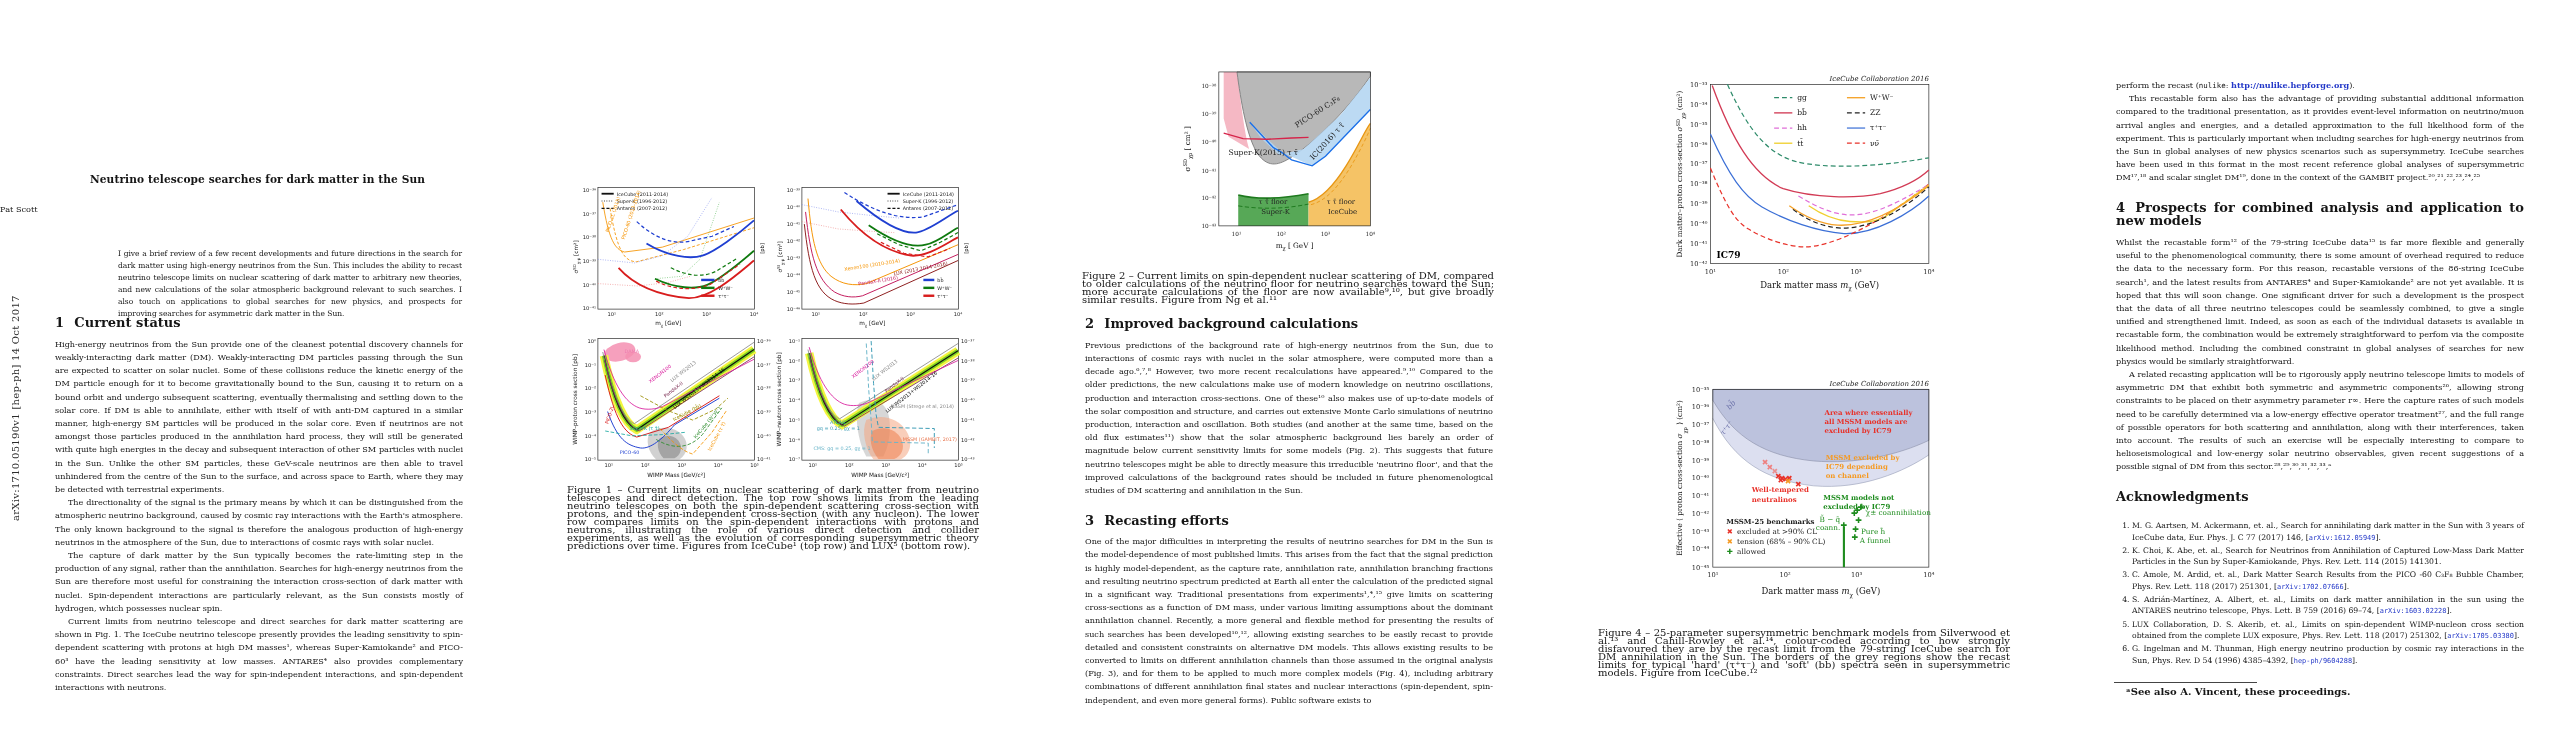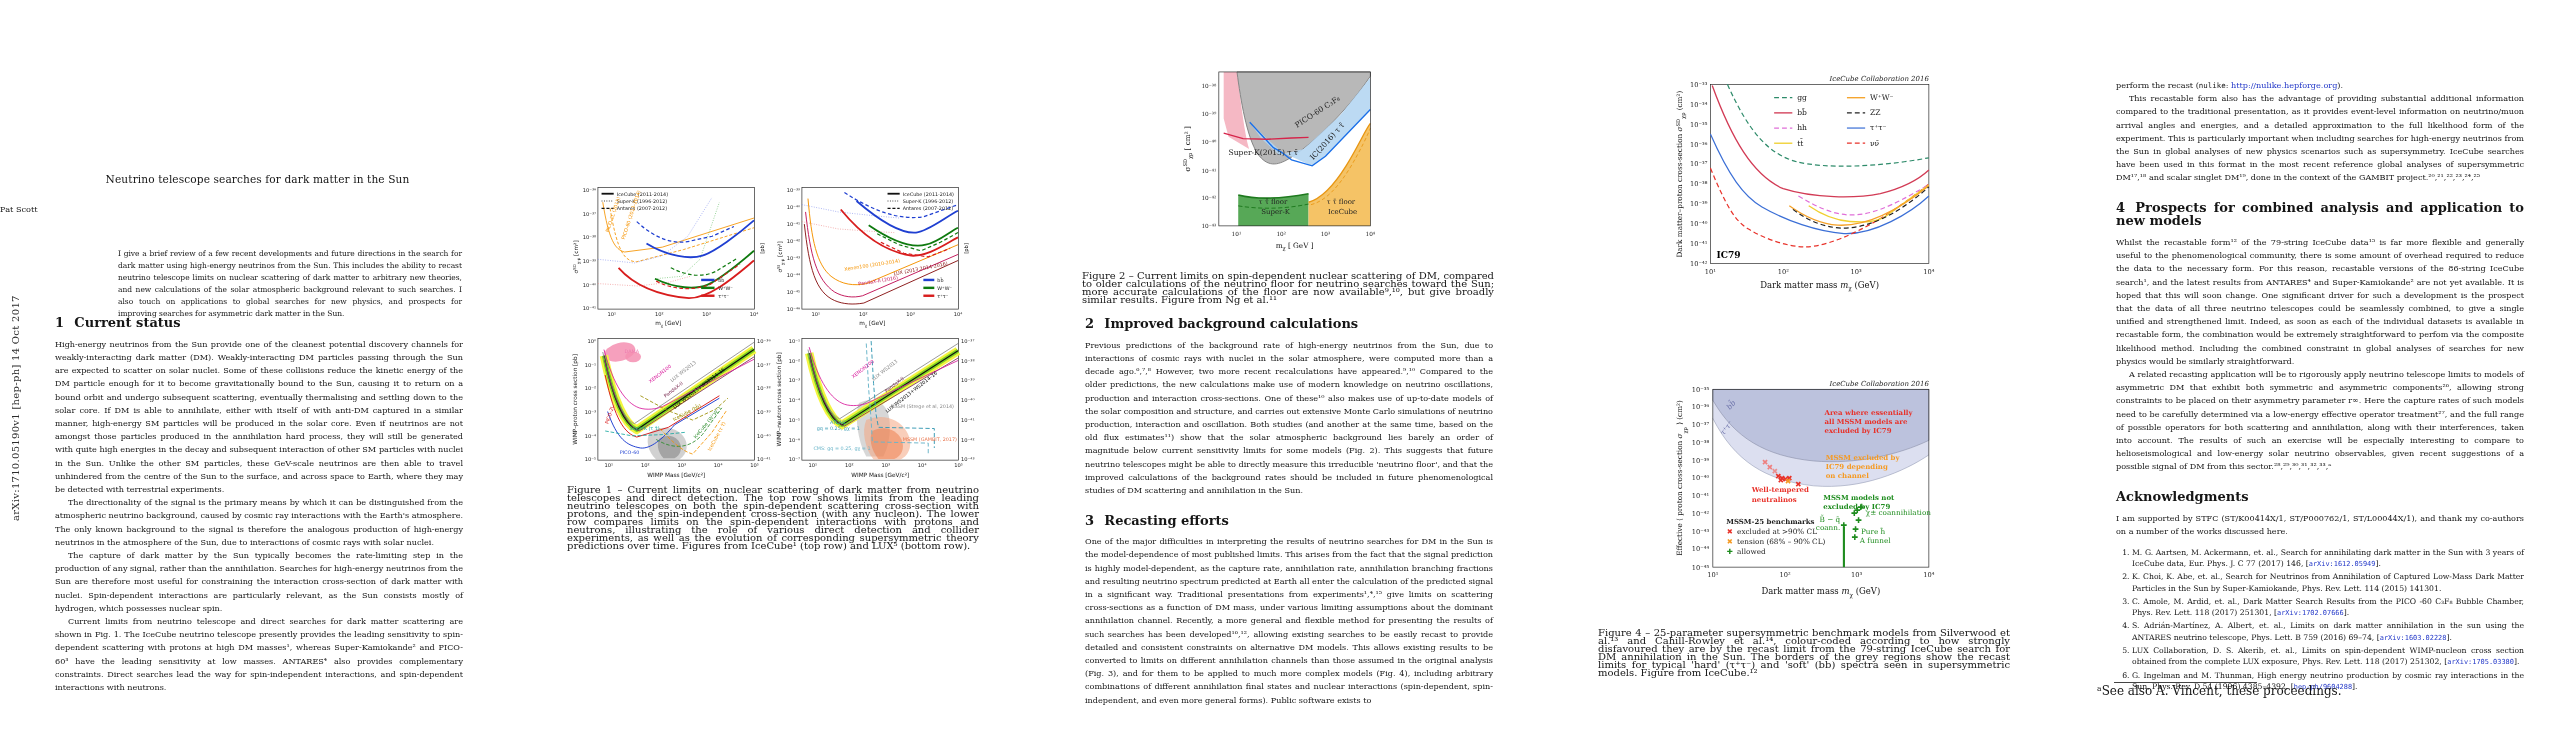--- a/index.html
+++ b/index.html
@@ -3,40 +3,40 @@
 <meta charset="utf-8">
 <style>
   html,body{margin:0;padding:0;background:#fff;}
   #sheet{position:relative;width:2576px;height:729px;background:#ffffff;overflow:hidden;
          font-family:"DejaVu Serif",serif;color:#151515;}
   .page{position:absolute;top:0;width:515px;height:729px;background:#fff;}
   .arxiv{position:absolute;left:9.7px;top:182px;height:453px;writing-mode:vertical-rl;
          transform:rotate(180deg);font-size:10px;color:#2b2b2b;letter-spacing:0.3px;
          font-family:"DejaVu Serif",serif;text-align:center;}
   .title{position:absolute;top:173px;left:0;width:100%;text-align:center;font-size:10.6px;
-         font-weight:normal;letter-spacing:0.1px;}
+         font-weight:bold;letter-spacing:0.1px;}
   .author{position:absolute;top:204px;left:0;width:100%;font-size:8.2px;}
   .affil{position:absolute;top:218px;left:0;width:100%;text-align:center;font-style:italic;font-size:7.8px;line-height:12.8px;}
   .abstract{position:absolute;top:248px;left:90px;width:344px;text-align:justify;
             font-size:7.5px;line-height:12px;margin-left:28px;}
   .flow{position:absolute;left:55px;width:408px;font-size:8.1px;line-height:13.2px;text-align:justify;}
   .flow p{margin:0;}
   .flow p.ind{text-indent:1.6em;}
   h2.sec{font-size:13px;margin:0 0 8.5px 0;font-weight:bold;}
   h2.sec .num{margin-right:10.3px;}
   h2.sec.nonum{margin-top:0;}
   .secgap{margin-top:16.4px !important;}
   .figcap{position:absolute;left:52px;width:412px;font-size:10px;line-height:8px;text-align:justify;}
   .tt{font-family:"DejaVu Sans Mono",monospace;font-size:.92em;}
-  .lnk{color:#2338c8;text-decoration:none;}
+  .lnk{color:#2338c8;text-decoration:none;font-weight:bold;}
   .ttlnk{font-family:"DejaVu Sans Mono",monospace;color:#2338c8;font-size:.9em;text-decoration:none;}
   ol.refs{margin:0;padding-left:16px;}
   ol.refs li{margin:0 0 0.6px 0;text-align:justify;font-size:7.7px;line-height:11.5px;}
   .fnrule{position:absolute;left:53px;width:143px;border-top:0.6px solid #444;height:0;}
-  .fntext{position:absolute;left:36px;width:389px;font-size:12px;line-height:9px;}
+  .fntext{position:absolute;left:65px;width:389px;font-size:10px;line-height:9px;font-weight:bold;}
   
   svg{position:absolute;overflow:visible;}
   .tk{font:8.5px "DejaVu Sans",sans-serif;fill:#222;}
   .tkS{font:9.5px "DejaVu Serif",serif;fill:#222;}
   .tkB{font:11px "DejaVu Serif",serif;fill:#222;}
   .axl{font:9.5px "DejaVu Sans",sans-serif;fill:#111;}
   .axlS{font:12px "DejaVu Serif",serif;fill:#111;}
   .axlB{font:14px "DejaVu Serif",serif;fill:#111;}
   .lg{font:8px "DejaVu Sans",sans-serif;fill:#222;}
   .lgS{font:12.5px "DejaVu Serif",serif;fill:#222;}
@@ -500,21 +500,20 @@
   </div>
 
   <div class="page" style="left:2061px">
     <div class="flow" style="top:79px">
       <p><span>perform the recast (</span><span class="tt">nulike</span><span>: </span><a class="lnk" href="#">http://nulike.hepforge.org</a><span>).</span></p>
       <p class="ind">This recastable form also has the advantage of providing substantial additional information compared to the traditional presentation, as it provides event-level information on neutrino/muon arrival angles and energies, and a detailed approximation to the full likelihood form of the experiment.  This is particularly important when including searches for high-energy neutrinos from the Sun in global analyses of new physics scenarios such as supersymmetry.  IceCube searches have been used in this format in the most recent reference global analyses of supersymmetric DM¹⁷,¹⁸ and scalar singlet DM¹⁹, done in the context of the GAMBIT project.²⁰,²¹,²²,²³,²⁴,²⁵</p>
       <h2 class="sec secgap"><span class="num">4</span><span>Prospects for combined analysis and application to new models</span></h2>
       <p>Whilst the recastable form¹² of the 79-string IceCube data¹⁵ is far more flexible and generally useful to the phenomenological community, there is some amount of overhead required to reduce the data to the necessary form.  For this reason, recastable versions of the 86-string IceCube search¹, and the latest results from ANTARES⁴ and Super-Kamiokande² are not yet available. It is hoped that this will soon change.  One significant driver for such a development is the prospect that the data of all three neutrino telescopes could be seamlessly combined, to give a single unified and strengthened limit.  Indeed, as soon as each of the individual datasets is available in recastable form, the combination would be extremely straightforward to perfom via the composite likelihood method.  Including the combined constraint in global analyses of searches for new physics would be similarly straightforward.</p>
       <p class="ind">A related recasting application will be to rigorously apply neutrino telescope limits to models of asymmetric DM that exhibit both symmetric and asymmetric components²⁶, allowing strong constraints to be placed on their asymmetry parameter r∞.  Here the capture rates of such models need to be carefully determined via a low-energy effective operator treatment²⁷, and the full range of possible operators for both scattering and annihilation, along with their interferences, taken into account.  The results of such an exercise will be especially interesting to compare to helioseismological and low-energy solar neutrino observables, given recent suggestions of a possible signal of DM from this sector.²⁸,²⁹,³⁰,³¹,³²,³³,ᵃ</p>
       <h2 class="sec secgap nonum">Acknowledgments</h2>
-      <p>I am supported by STFC (ST/K00414X/1, ST/P000762/1, ST/L00044X/1), and thank my co-authors on a number of the works discussed here.</p>
       <div style="height:8.5px"></div>
       <ol class="refs">
         <li><span>M. G. Aartsen, M. Ackermann, et. al., Search for annihilating dark matter in the Sun with 3 years of IceCube data, Eur. Phys. J. C 77 (2017) 146, [</span><a class="ttlnk" href="#">arXiv:1612.05949</a><span>].</span></li>
         <li><span>K. Choi, K. Abe, et. al., Search for Neutrinos from Annihilation of Captured Low-Mass Dark Matter Particles in the Sun by Super-Kamiokande, Phys. Rev. Lett. 114 (2015) 141301.</span><a class="ttlnk" href="#"></a><span></span></li>
         <li><span>C. Amole, M. Ardid, et. al., Dark Matter Search Results from the PICO -60 C₃F₈ Bubble Chamber, Phys. Rev. Lett. 118 (2017) 251301, [</span><a class="ttlnk" href="#">arXiv:1702.07666</a><span>].</span></li>
         <li><span>S. Adrián-Martínez, A. Albert, et. al., Limits on dark matter annihilation in the sun using the ANTARES neutrino telescope, Phys. Lett. B 759 (2016) 69–74, [</span><a class="ttlnk" href="#">arXiv:1603.02228</a><span>].</span></li>
         <li><span>LUX Collaboration, D. S. Akerib, et. al., Limits on spin-dependent WIMP-nucleon cross section obtained from the complete LUX exposure, Phys. Rev. Lett. 118 (2017) 251302, [</span><a class="ttlnk" href="#">arXiv:1705.03380</a><span>].</span></li>
         <li><span>G. Ingelman and M. Thunman, High energy neutrino production by cosmic ray interactions in the Sun, Phys. Rev. D 54 (1996) 4385–4392, [</span><a class="ttlnk" href="#">hep-ph/9604288</a><span>].</span></li>
       </ol>
     </div>

